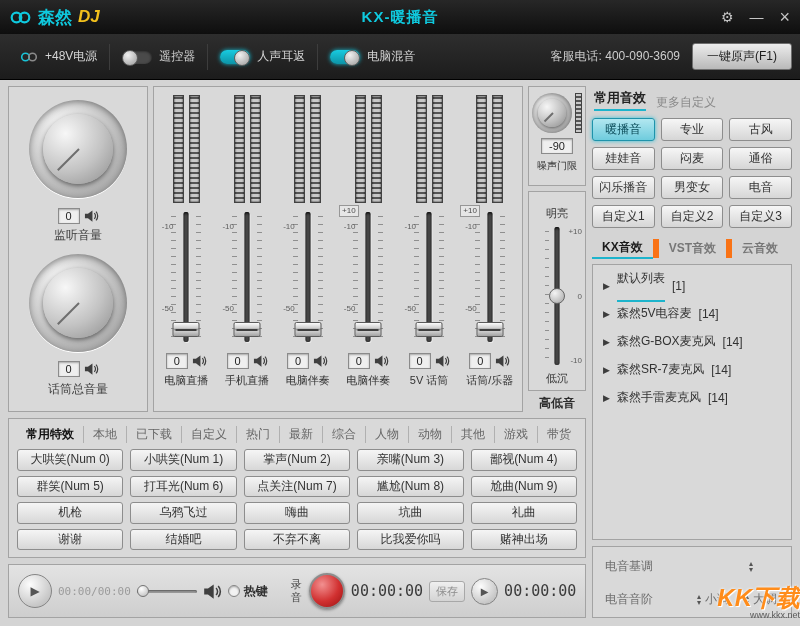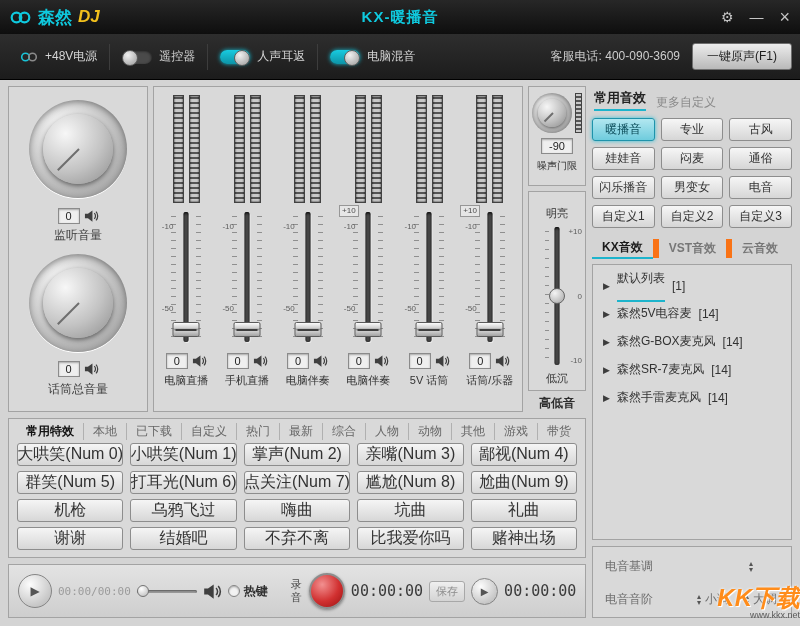--- a/index.html
+++ b/index.html
@@ -107,21 +107,21 @@
   .et-opt{display:flex;align-items:center;gap:4px;color:#6e6e6e;}
   .et-opt .spin2{display:inline-flex;flex-direction:column;line-height:6px;font-size:8px;color:#555;}
 
   
   .se-panel{border:1px solid #a3a3a3;background:#d9d9d9;height:140px;padding:3px 8px 7px;display:flex;flex-direction:column;}
   .se-tabs{display:flex;align-items:center;height:24px;overflow:hidden;}
   .se-tab{padding:0 9px;font-size:12px;color:#666;white-space:nowrap;}
   .se-tab + .se-tab{border-left:1px solid #b0b0b0;}
   .se-tab.active{color:#111;font-weight:bold;}
   .se-grid{flex:1;display:grid;grid-template-columns:repeat(5,1fr);grid-auto-rows:1fr;gap:5px 7px;padding-top:3px;}
-  .se-btn{background:linear-gradient(#f5f5f5,#d7d7d7);border:1px solid #8d8d8d;border-radius:3px;font-size:16px;color:#333;display:flex;align-items:center;justify-content:center;white-space:nowrap;overflow:hidden;}
+  .se-btn{background:linear-gradient(#f5f5f5,#d7d7d7);border:1px solid #8d8d8d;border-radius:3px;font-size:12px;color:#333;display:flex;align-items:center;justify-content:center;white-space:nowrap;overflow:hidden;}
 
   
   .player{border:1px solid #a3a3a3;background:linear-gradient(#e3e3e3,#cecece);flex:1;display:flex;align-items:center;gap:6px;padding:0 9px;}
   .pbtn{width:34px;height:34px;border-radius:50%;background:radial-gradient(circle at 35% 30%,#fdfdfd,#cecece 62%,#b2b2b2);border:1px solid #858585;display:flex;align-items:center;justify-content:center;color:#555;font-size:12px;flex:none;}
   .pbtn.small{width:27px;height:27px;font-size:10px;}
   .ptime{font-family:"DejaVu Sans Mono",monospace;font-size:11px;color:#9b9b9b;white-space:nowrap;}
   .pslider{position:relative;flex:1;min-width:60px;height:14px;}
   .groove{position:absolute;left:0;right:0;top:6px;height:3px;background:#a0a0a0;box-shadow:inset 0 1px 2px rgba(0,0,0,.45);border-radius:2px;}
   .pthumb{position:absolute;left:0;top:1px;width:12px;height:12px;border-radius:50%;background:radial-gradient(circle at 35% 30%,#fff,#b8b8b8);border:1px solid #747474;}
   .spk-big{width:19px;height:17px;flex:none;}

